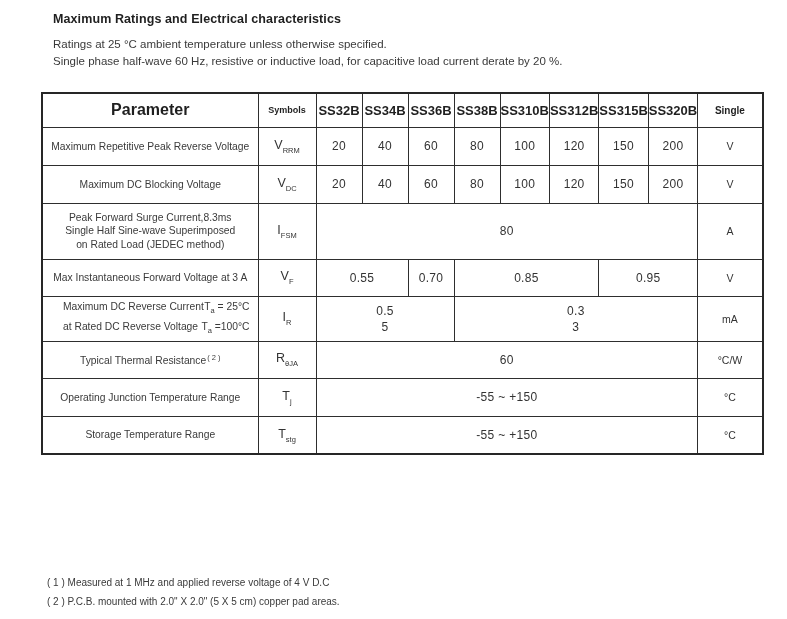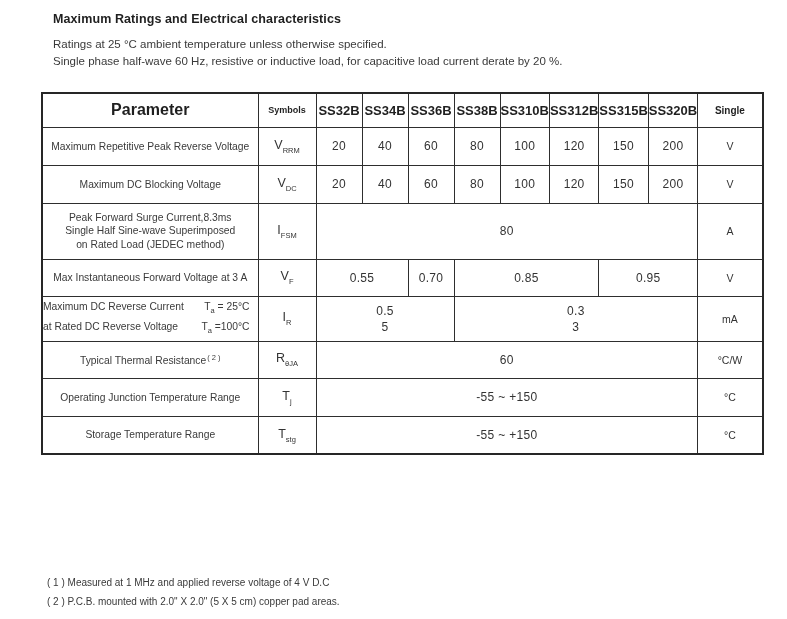--- a/index.html
+++ b/index.html
@@ -47,21 +47,21 @@
   td.param sup { font-size: 7.5px; margin-left: 1px; }
 
   td.sym { font-size: 12.5px; color: #333; }
   sub { font-size: 7.5px; }
   td.val { font-size: 12px; color: #333; letter-spacing: 0.3px; }
   td.val .stack { line-height: 16px; }
   td.unit { font-size: 10.5px; color: #333; }
 
   .ir-line {
     display: flex; justify-content: space-between;
-    padding-right: 8px; line-height: 15px;
+    padding-right: 8px; line-height: 15px; padding-left: 20px;
   }
   .ir-cond { white-space: pre; font-size: 10.3px; }
 
   .notes { position: absolute; left: 47px; top: 574px; font-size: 10px; color: #3a3a3a; line-height: 18.5px; }
 </style>
 </head>
 <body>
 
 <div class="page">
 

